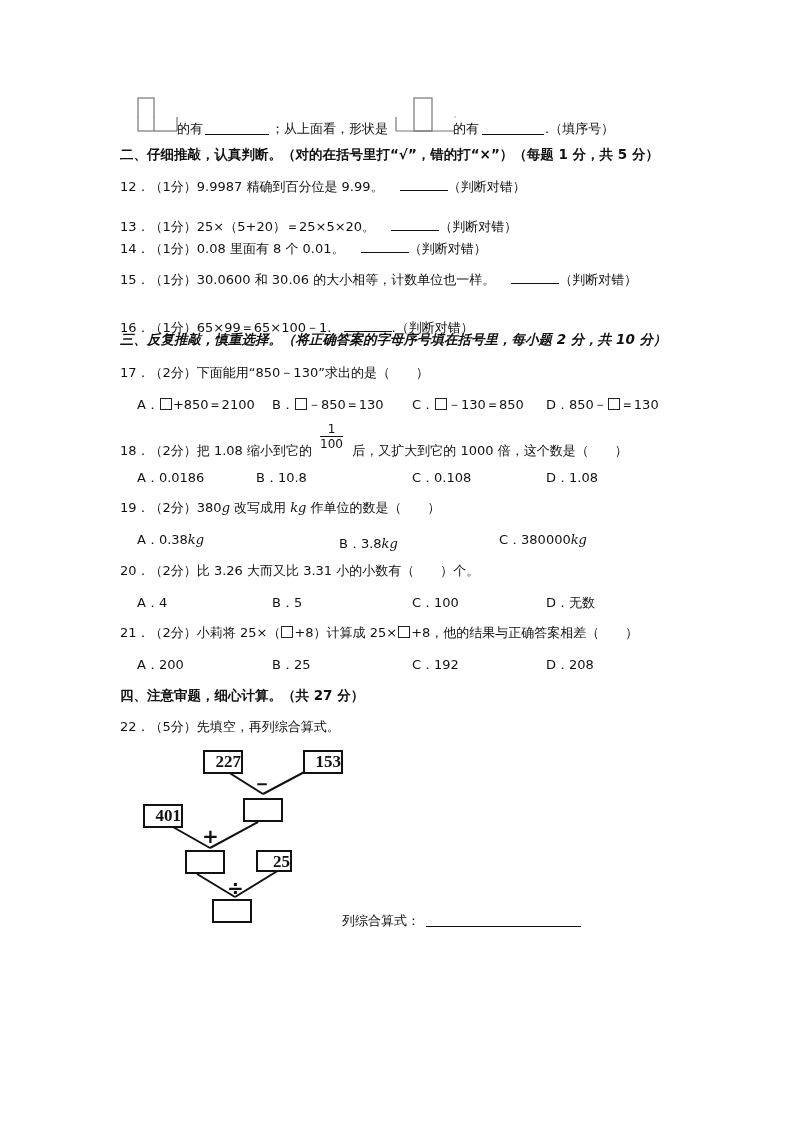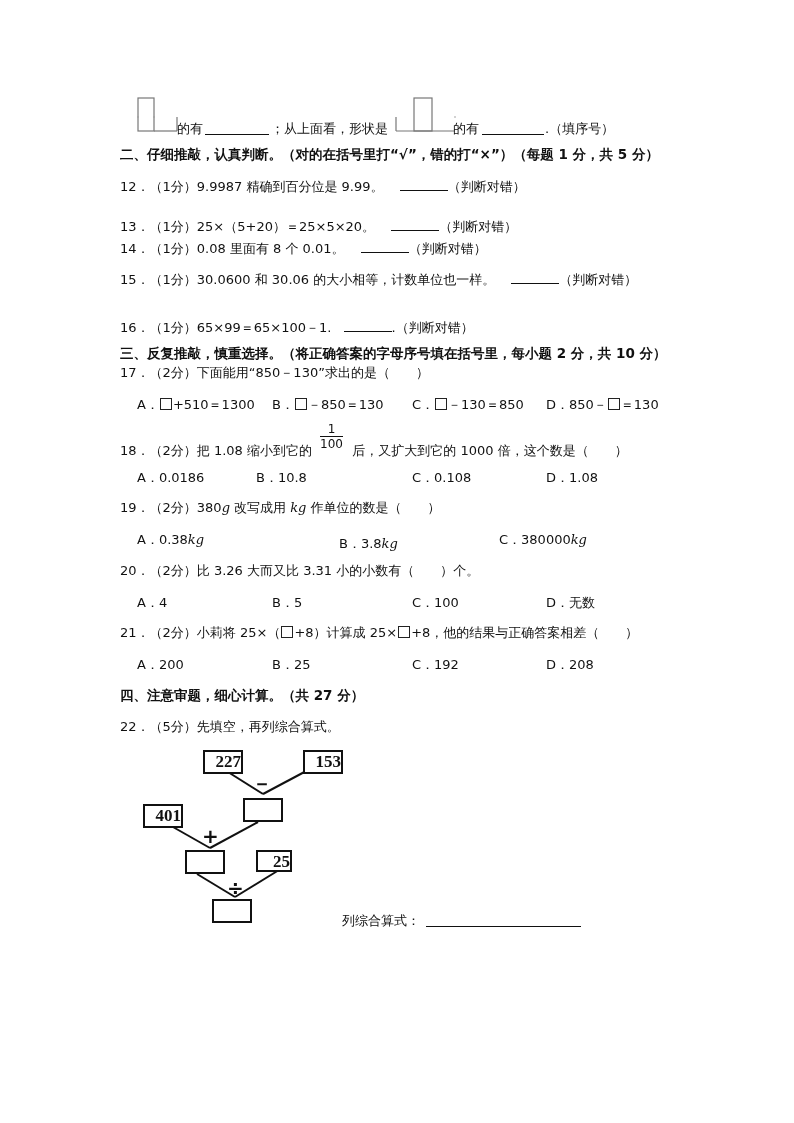--- a/index.html
+++ b/index.html
@@ -61,25 +61,25 @@
 </div>
 <div class="line" style="top:271px;">
   <span>15．（1分）30.0600 和 30.06 的大小相等，计数单位也一样。</span>
   <span class="blank" style="width:48px; margin-left:12px;"></span><span>（判断对错）</span>
 </div>
 <div class="line" style="top:319px;">
   <span>16．（1分）65×99＝65×100－1.</span>
   <span class="blank" style="width:48px; margin-left:8px;"></span><span>.（判断对错）</span>
 </div>
 
-<div class="line heading" style="top:345px;">三、反复推敲，慎重选择。（将正确答案的字母序号填在括号里，每小题 2 分，共 10 分）</div>
+<div class="line heading" style="top:331px;font-style:italic;">三、反复推敲，慎重选择。（将正确答案的字母序号填在括号里，每小题 2 分，共 10 分）</div>
 
 <div class="line" style="top:365px;">17．（2分）下面能用“850－130”求出的是（　　）</div>
 <div class="opt" style="left:137px; top:396px;">
-  <span>A．</span><span class="sq"></span><span>+510＝1300</span>
+  <span>A．</span><span class="sq"></span><span>+850＝2100</span>
 </div>
 <div class="opt" style="left:272px; top:396px;">
   <span>B．</span><span class="sq"></span><span>－850＝130</span>
 </div>
 <div class="opt" style="left:412px; top:396px;">
   <span>C．</span><span class="sq"></span><span>－130＝850</span>
 </div>
 <div class="opt" style="left:546px; top:396px;">
   <span>D．</span><span>850－</span><span class="sq"></span><span>＝130</span>
 </div>

